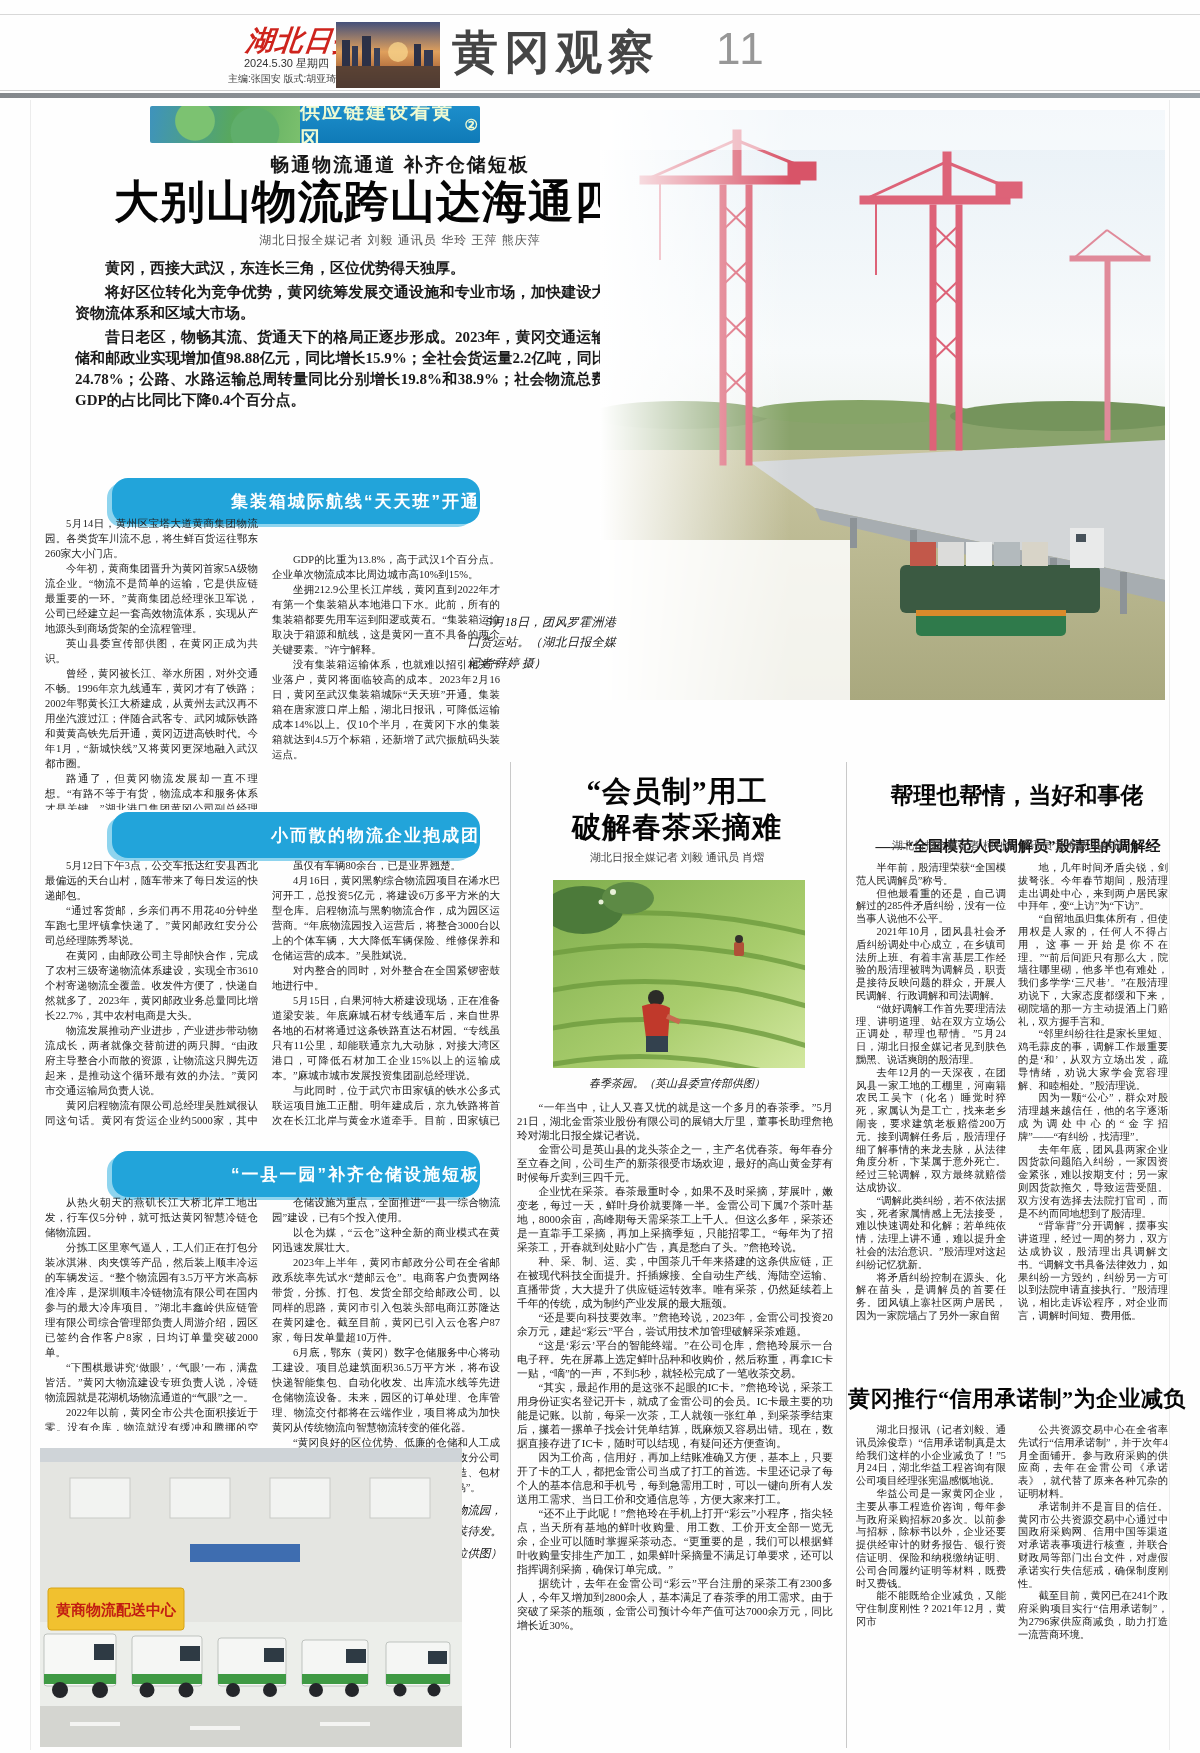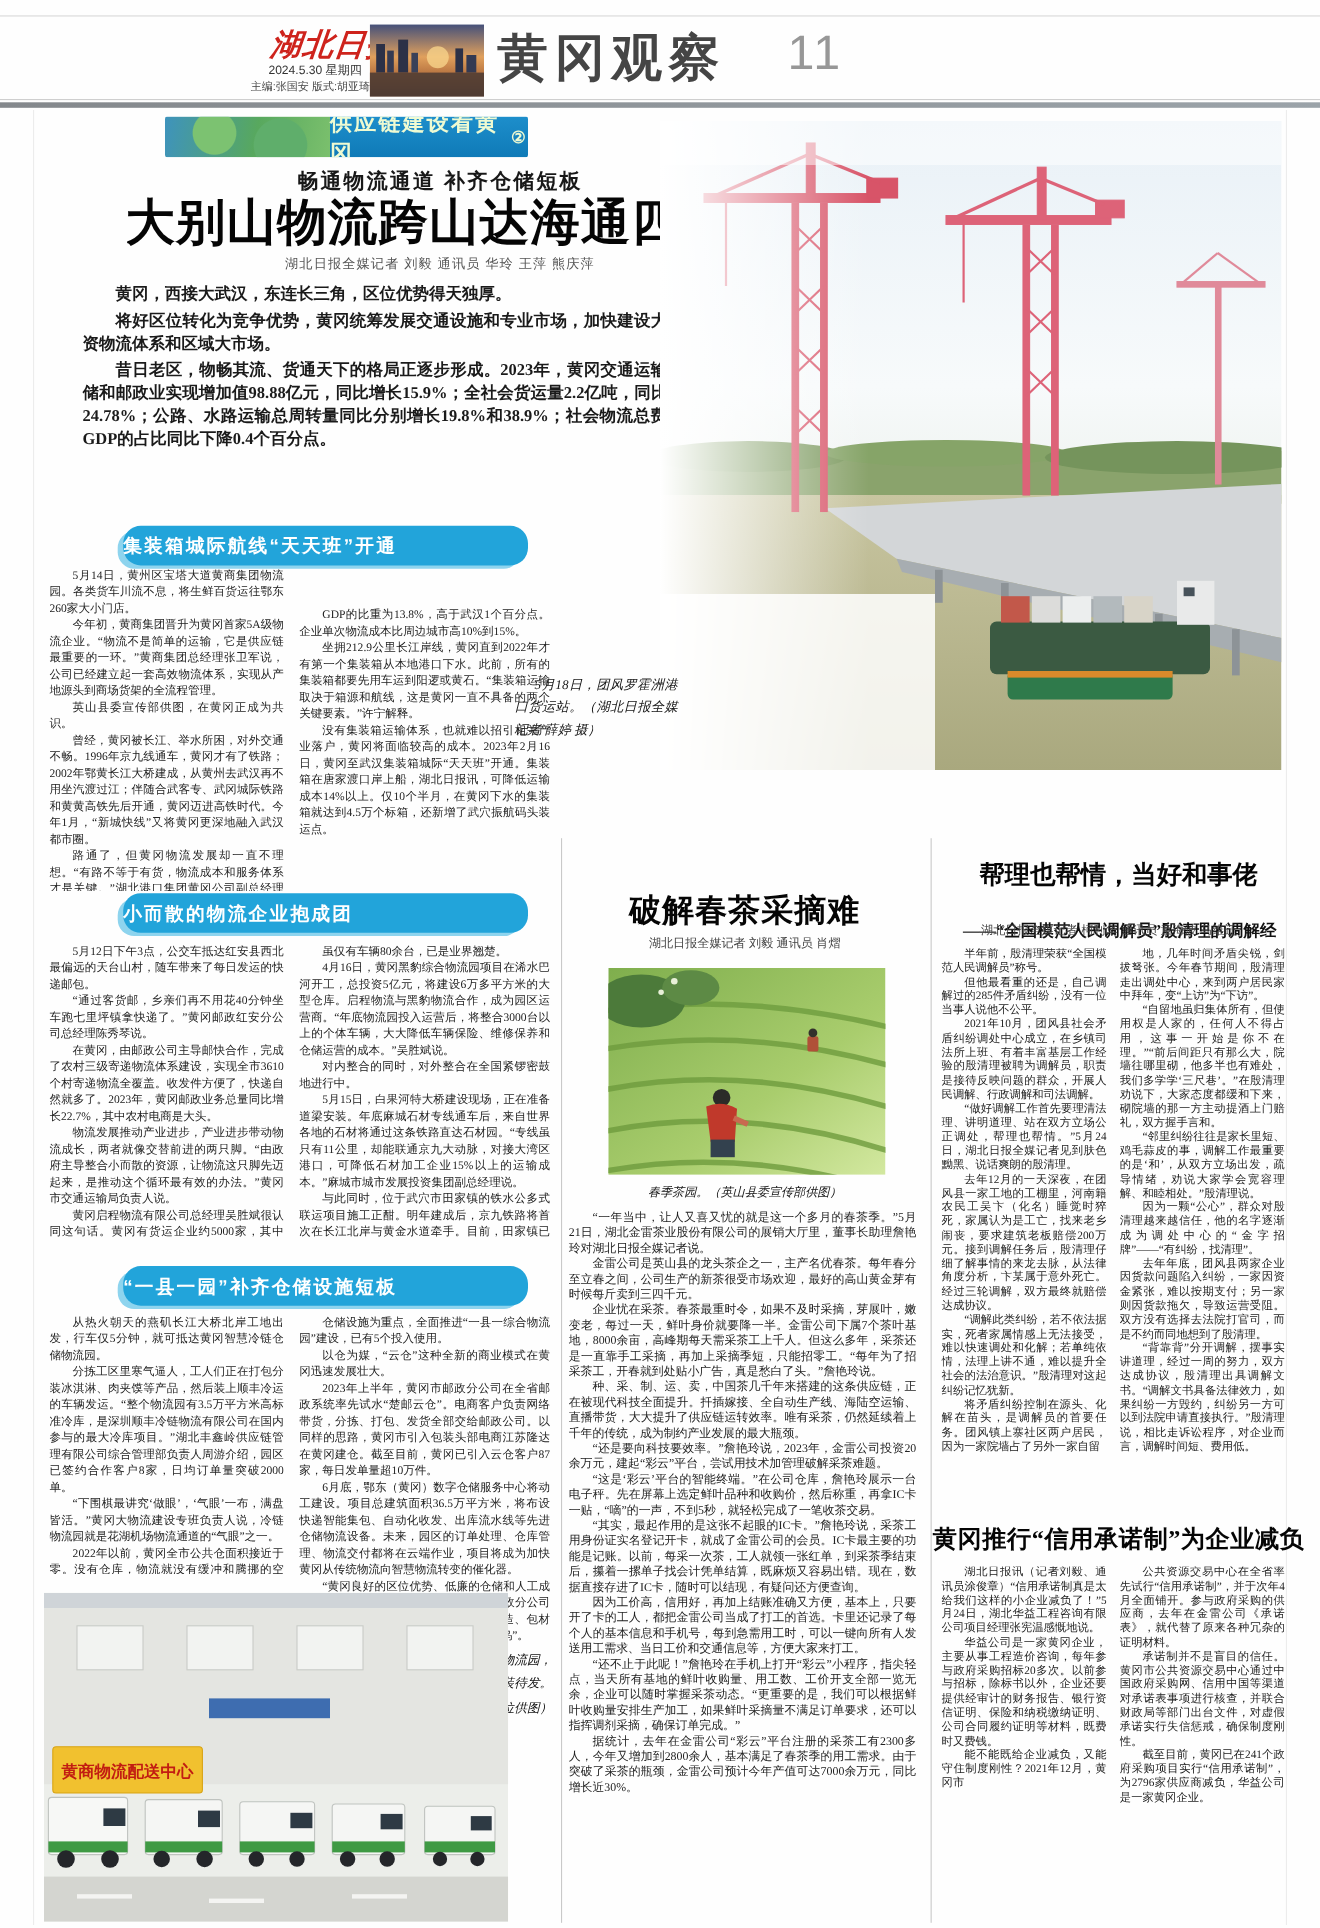--- a/index.html
+++ b/index.html
@@ -28,22 +28,22 @@
   .kicker{font-family:"Liberation Sans",sans-serif;font-weight:600;font-size:19px;color:#181818;
       letter-spacing:2px;text-align:center;}
   .headline{font-family:"Liberation Sans",sans-serif;font-weight:900;font-size:45px;color:#050505;
       letter-spacing:1px;text-align:center;white-space:nowrap;}
   .byline{font-family:"Liberation Sans",sans-serif;font-size:12px;color:#555;text-align:center;letter-spacing:1px;}
   .intro{font-size:15px;font-weight:700;line-height:1.4;overflow:hidden;}
   .intro p{margin:0 0 3px 0;text-indent:2em;text-align:justify;}
   .caption{font-style:italic;font-size:12px;color:#151515;line-height:1.7;text-align:justify;}
   .caption-c{font-style:italic;font-size:11px;color:#151515;text-align:center;}
   
-  .pill{position:absolute;left:112px;width:368px;height:36px;background:#22a4da;border-radius:16px;
-      box-shadow:-6px 4px 0 -1px #8ed4ee;display:flex;align-items:center;justify-content:flex-start;}
+  .pill{position:absolute;left:112px;width:368px;height:46px;background:#22a4da;border-radius:16px;
+      box-shadow:-6px 4px 0 -1px #8ed4ee;display:flex;align-items:center;justify-content:flex-end;}
   .pill span{font-family:"Liberation Sans",sans-serif;font-weight:700;font-size:17px;color:#ffffff;letter-spacing:2px;}
   
   .col{position:absolute;overflow:hidden;font-size:10.5px;line-height:15px;color:#222;}
   .col .para,.para{margin:0;text-indent:2em;text-align:justify;}
   .colm{position:absolute;overflow:hidden;font-size:10.8px;line-height:14px;color:#222;}
   .coln{position:absolute;overflow:hidden;font-size:10.3px;line-height:12.8px;color:#222;}
   
   .sub-title{font-weight:900;font-size:29px;color:#050505;text-align:center;letter-spacing:1px;white-space:nowrap;}
   .med-title{font-weight:900;font-size:21px;color:#050505;text-align:center;white-space:nowrap;}
   .med-sub{font-weight:700;font-size:15px;color:#111;text-align:center;white-space:nowrap;}
@@ -316,20 +316,21 @@
       <rect y="258" width="422" height="41" fill="#d4d5d0"></rect>
       <rect x="30" y="274" width="50" height="4" fill="#f4f4f2"></rect>
         <rect x="150" y="278" width="50" height="4" fill="#f4f4f2"></rect>
       <rect x="280" y="274" width="50" height="4" fill="#f4f4f2"></rect>
     </svg>
   </div>
 
   <div class="rule-v" style="left:510px;top:762px;height:986px;"></div>
   <div class="rule-v" style="left:846px;top:762px;height:986px;"></div>
 
+  <div class="abs sub-title" style="left:514px;top:772px;width:326px;">“会员制”用工</div>
   <div class="abs sub-title" style="left:514px;top:808px;width:326px;">破解春茶采摘难</div>
   <div class="abs sm-byline" style="left:514px;top:850px;width:326px;">湖北日报全媒记者 刘毅 通讯员 肖熠</div>
 
   <div class="abs" style="left:553px;top:880px;width:252px;height:188px;">
     <svg width="252" height="188">
       <defs>
         <linearGradient id="tea" x1="0" y1="0" x2="1" y2="1">
           <stop offset="0" stop-color="#7fae4d"></stop>
             <stop offset="0.6" stop-color="#a9cd6d"></stop>
             <stop offset="1" stop-color="#d3e8a0"></stop>
@@ -398,16 +399,16 @@
 
   <div class="abs med-title" style="left:848px;top:1384px;width:320px;font-size:22px;letter-spacing:0.5px;">黄冈推行“信用承诺制”为企业减负</div>
   <div class="coln" style="left:856px;top:1424px;width:150px;height:324px;">
       <p class="para">湖北日报讯（记者刘毅、通讯员涂俊章）“信用承诺制真是太给我们这样的小企业减负了！”5月24日，湖北华益工程咨询有限公司项目经理张宪温感慨地说。</p>
       <p class="para">华益公司是一家黄冈企业，主要从事工程造价咨询，每年参与政府采购招标20多次。以前参与招标，除标书以外，企业还要提供经审计的财务报告、银行资信证明、保险和纳税缴纳证明、公司合同履约证明等材料，既费时又费钱。</p>
       <p class="para">能不能既给企业减负，又能守住制度刚性？2021年12月，黄冈市</p>
     </div>
   <div class="coln" style="left:1018px;top:1424px;width:150px;height:324px;">
       <p class="para">公共资源交易中心在全省率先试行“信用承诺制”，并于次年4月全面铺开。参与政府采购的供应商，去年在金雷公司《承诺表》，就代替了原来各种冗杂的证明材料。</p>
       <p class="para">承诺制并不是盲目的信任。黄冈市公共资源交易中心通过中国政府采购网、信用中国等渠道对承诺表事项进行核查，并联合财政局等部门出台文件，对虚假承诺实行失信惩戒，确保制度刚性。</p>
-      <p class="para">截至目前，黄冈已在241个政府采购项目实行“信用承诺制”，为2796家供应商减负，华益公司是一家黄冈企业。</p>
+      <p class="para">截至目前，黄冈已在241个政府采购项目实行“信用承诺制”，为2796家供应商减负，助力打造一流营商环境。</p>
     </div>
 
 </div>
 
 </body></html>

